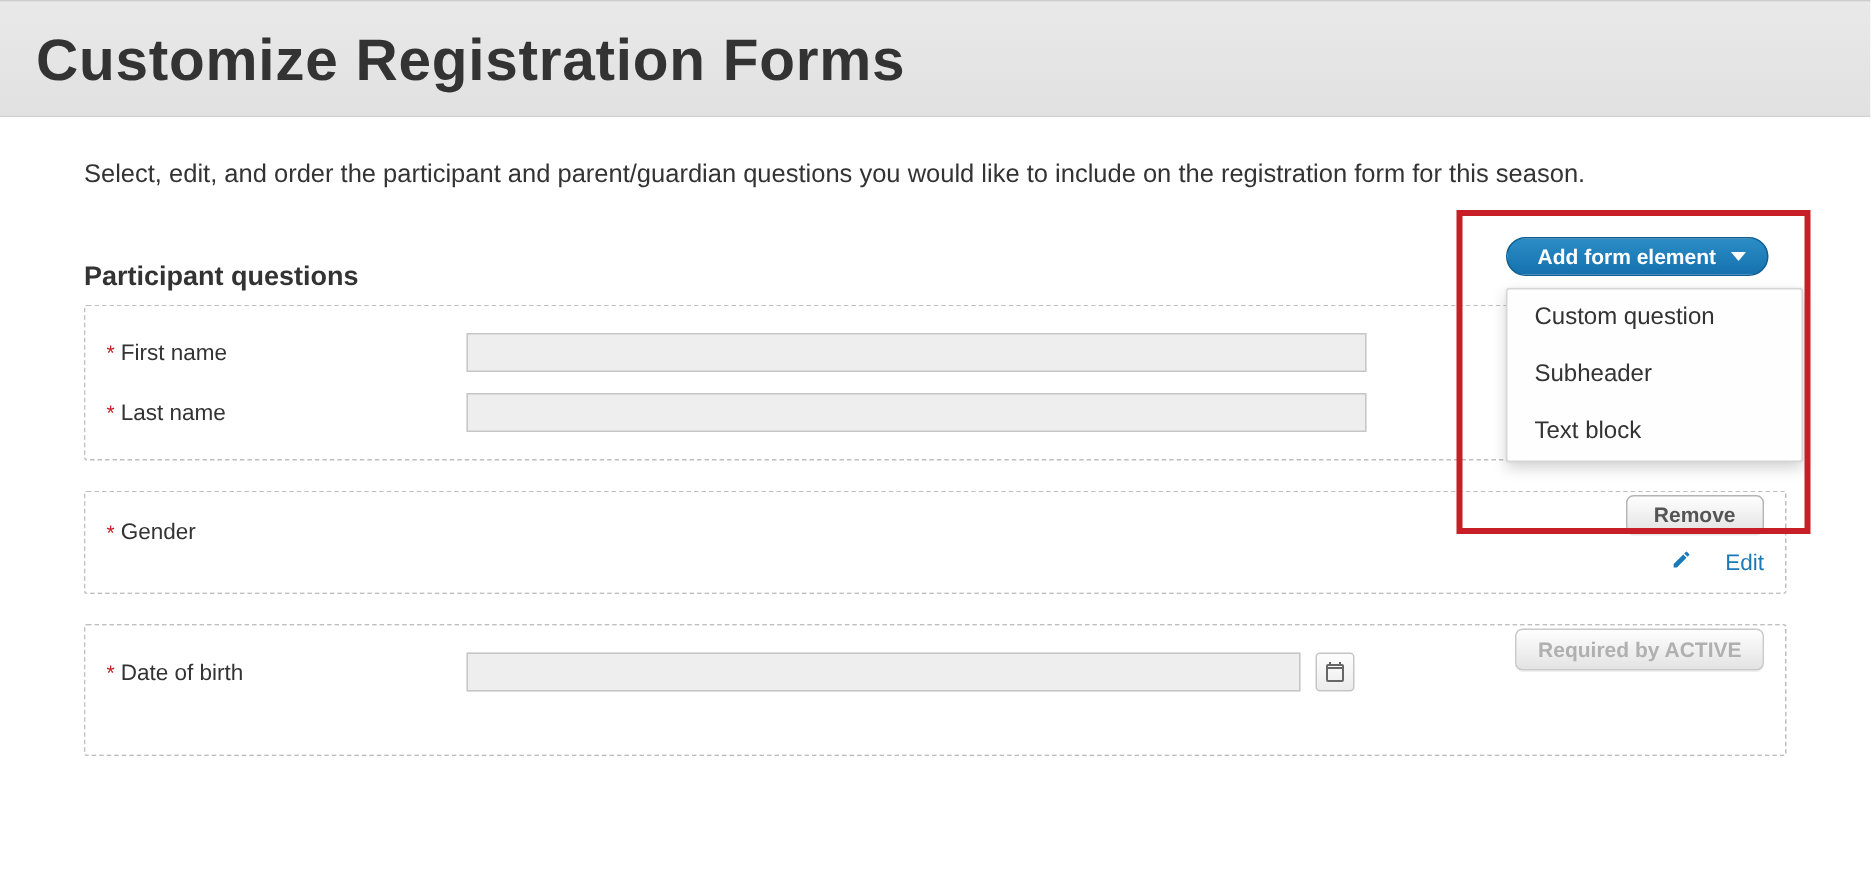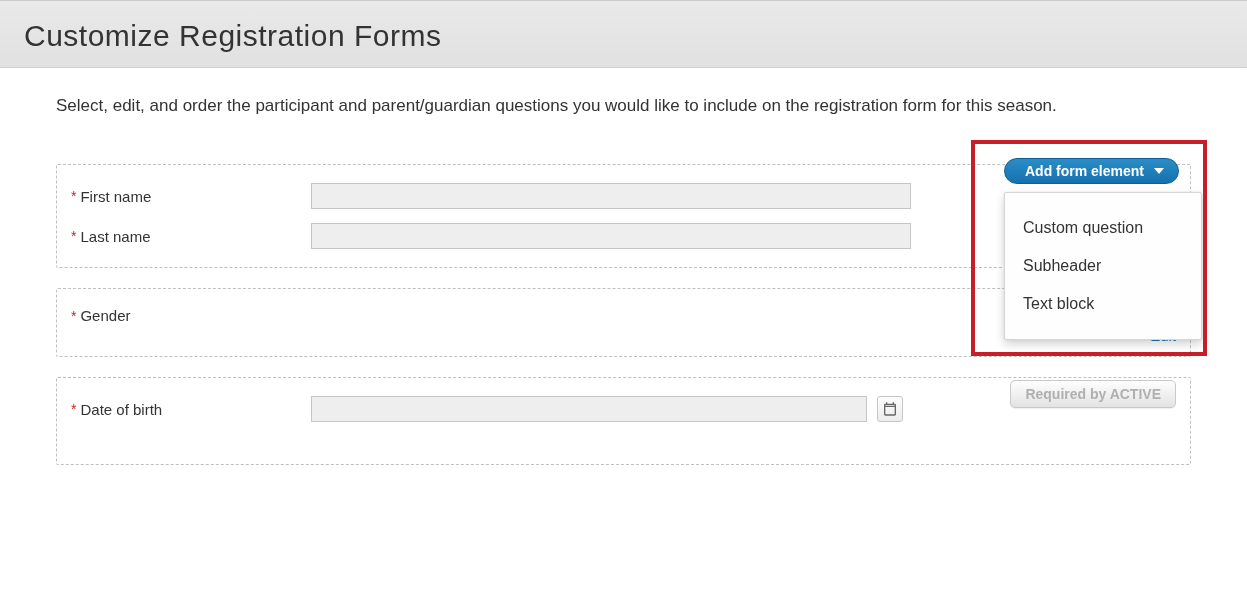--- a/index.html
+++ b/index.html
@@ -13,22 +13,22 @@
       width: 1247px;
       overflow: hidden;
     }
     .page-header {
       background: linear-gradient(#e9e9e9, #e1e1e1);
       border-top: 1px solid #ccc;
       border-bottom: 1px solid #d0d0d0;
       padding: 18px 24px 14px;
     }
     .page-header h1 {
-      font-size: 30px;
-      font-weight: 400;
+      font-size: 39px;
+      font-weight: 700;
       color: #333;
       letter-spacing: 0.5px;
     }
     .content {
       padding: 28px 56px 0 56px;
     }
     .intro {
       font-size: 17px;
       color: #333;
       margin-bottom: 48px;
@@ -85,21 +85,21 @@
     }
     .dropdown {
       position: absolute;
       top: 34px;
       left: 0;
       width: 198px;
       background: #fefefe;
       border: 1px solid #d6d6d6;
       border-radius: 2px;
       box-shadow: 0 4px 10px rgba(0,0,0,0.18), 0 0 0 1px rgba(0,0,0,0.02);
-      padding: 16px 0;
+      padding: 0 0;
     }
     .dropdown-item {
       padding: 10px 18px;
       font-size: 16px;
       color: #333;
       cursor: pointer;
     }
     .section-desc-bar {
       background: linear-gradient(#f4f4f4, #eaeaea);
       border-top: 2px solid #888;
@@ -241,20 +241,23 @@
 </head>
 <body>
 
 <div class="page-header">
   <h1>Customize Registration Forms</h1>
 </div>
 
 <div class="content">
   <p class="intro">Select, edit, and order the participant and parent/guardian questions you would like to include on the registration form for this season.</p>
 
+  <div class="section-header-row">
+    <div class="section-title">Participant questions</div>
+  </div>
 
 
   <div class="question-block">
     <div class="field-row">
       <div class="field-label">
         <span class="req-star">*</span>
         <span>First name</span>
       </div>
       <input type="text" class="text-input" style="">
     </div>

